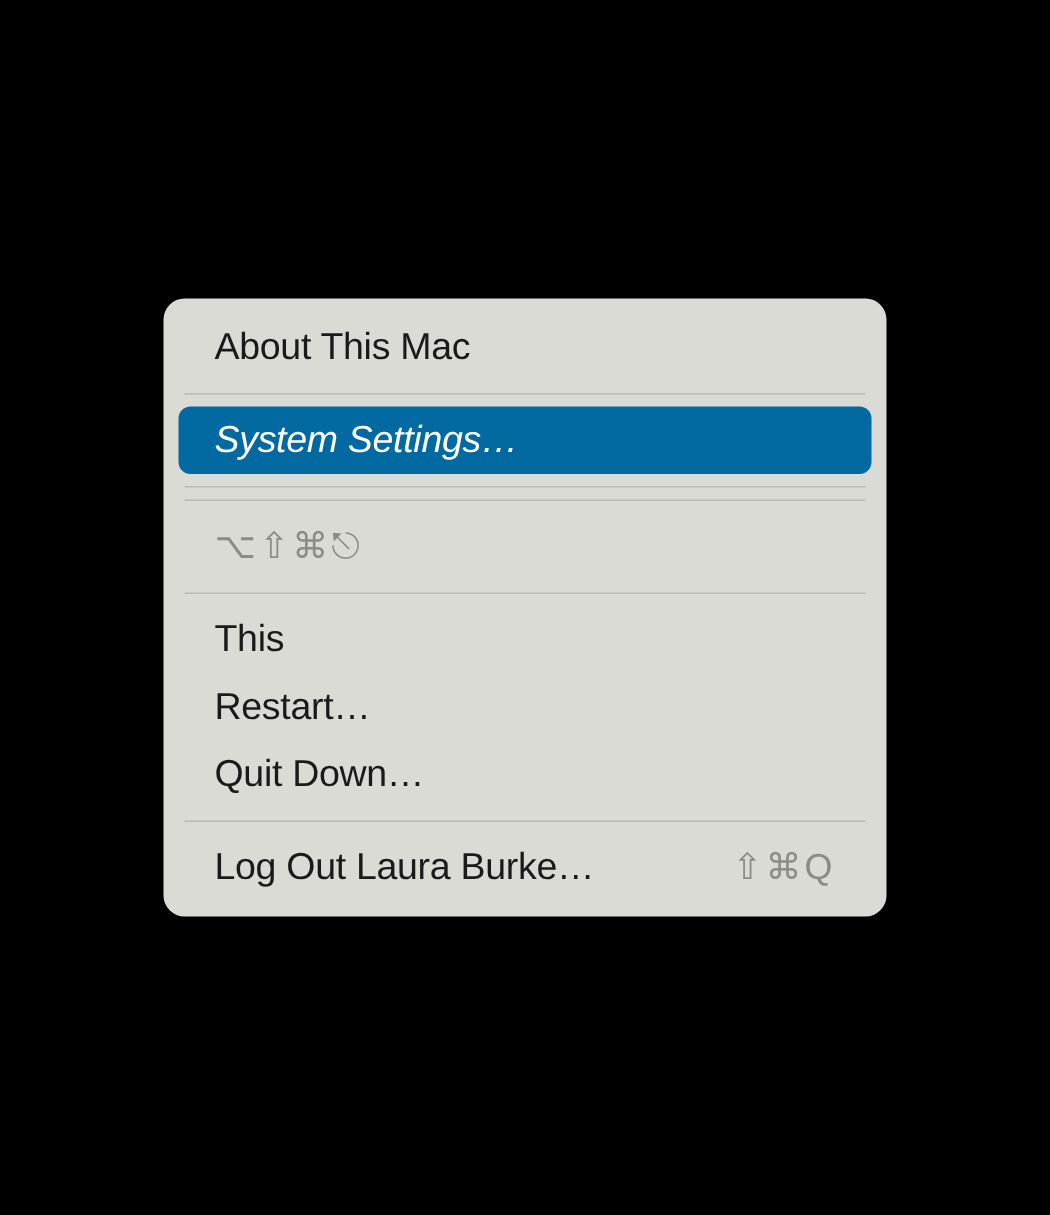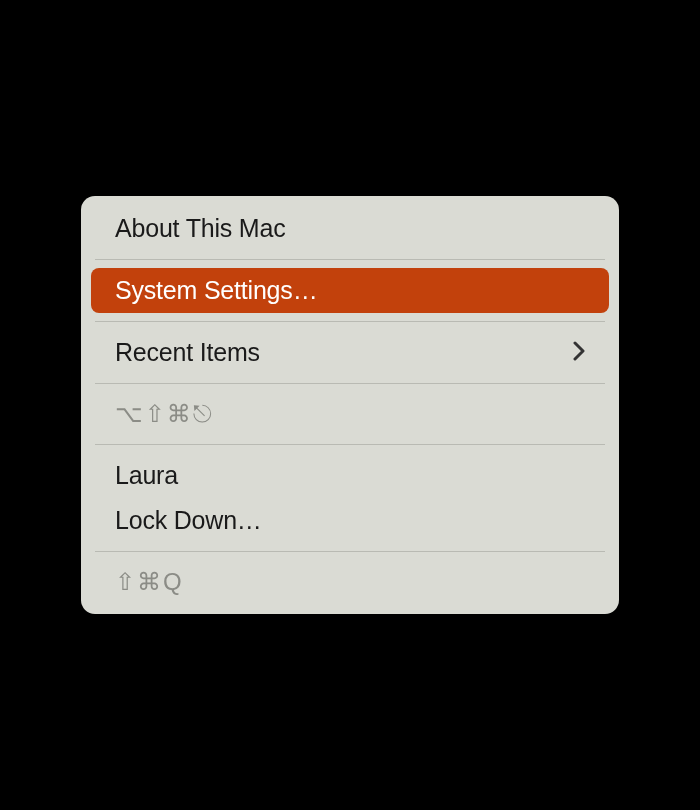--- a/index.html
+++ b/index.html
@@ -10,42 +10,43 @@
     body {
       width: 700px;
       height: 810px;
       background: #000;
       font-family: -apple-system, BlinkMacSystemFont, "Helvetica Neue", Arial, sans-serif;
       display: flex;
       align-items: center;
       justify-content: center;
     }
     .menu {
-      width: 538px;
+      width: 482px;
       background: #dadbd4;
       border-radius: 14px;
       padding: 10px 0;
       box-shadow: 0 10px 40px rgba(0,0,0,0.5);
       text-align: center;
     }
     .menu-item {
       display: flex;
       align-items: center;
       justify-content: space-between;
       padding: 8px 24px;
       margin: 0 10px;
       border-radius: 8px;
       font-size: 25px;
       color: #1a1a1a;
       cursor: default;
       min-height: 44px;
     }
     .menu-item.highlighted {
-      background: #c2410c;
+      background: #0369a1;
       color: #fff;
+      font-style: italic;
     }
     .menu-label {
       font-weight: 400;
       letter-spacing: -0.2px;
     }
     .separator {
       height: 1px;
       background: #b9bab3;
       margin: 8px 14px;
     }
@@ -74,46 +75,42 @@
 
   <div class="separator"></div>
 
   <div class="menu-item highlighted">
     <span class="menu-label">System Settings…</span>
   </div>
 
 
   <div class="separator"></div>
 
-  <div class="menu-item">
-    <span class="menu-label">Recent Items</span>
-    <span class="chevron-icon">
-      <svg width="12" height="20" viewBox="0 0 12 20">
-          <path d="M2 2 L10 10 L2 18" stroke="#333" stroke-width="3" fill="none" stroke-linecap="round" stroke-linejoin="round"></path>
-        </svg>
-    </span>
-  </div>
 
   <div class="separator"></div>
 
   <div class="menu-item">
     <span class="shortcut">⌥⇧⌘⎋</span>
   </div>
 
   <div class="separator"></div>
 
   <div class="menu-item">
-    <span class="menu-label">Laura</span>
+    <span class="menu-label">This</span>
   </div>
 
+  <div class="menu-item">
+    <span class="menu-label">Restart…</span>
+  </div>
 
   <div class="menu-item">
-    <span class="menu-label">Lock Down…</span>
+    <span class="menu-label">Quit Down…</span>
   </div>
 
   <div class="separator"></div>
 
 
   <div class="menu-item">
+    <span class="menu-label">Log Out Laura Burke…</span>
     <span class="shortcut">⇧⌘Q</span>
   </div>
 
 </div>
 
 </body></html>

